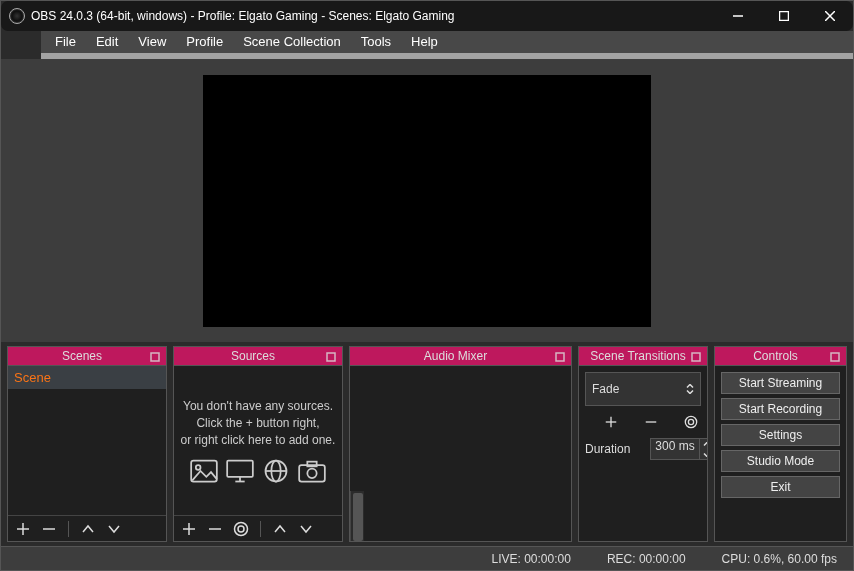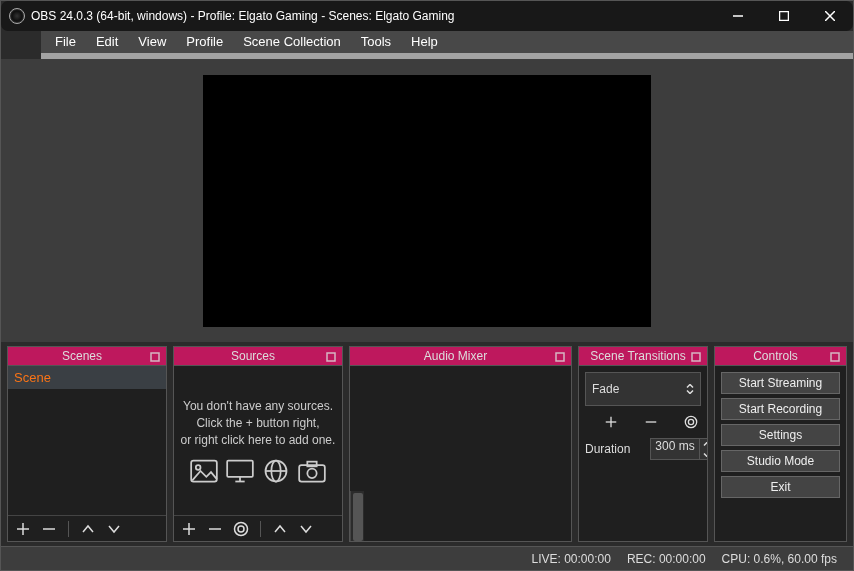--- a/index.html
+++ b/index.html
@@ -171,21 +171,21 @@
   .ctl-btn {
     height:22px; background:#444; border:1px solid #666; color:#eee;
     display:flex; align-items:center; justify-content:center; font-size:12px;
   }
   
   .statusbar {
     height: 24px;
     background:#3d3d3d;
     border-top:1px solid #555;
     display:flex; align-items:center; justify-content:flex-end;
-    gap:16px; padding:0 16px; font-size:12px; color:#ddd;
+    gap:36px; padding:0 16px; font-size:12px; color:#ddd;
   }
   svg { stroke: currentColor; fill: none; stroke-width: 1.5; }
 </style>
 </head>
 <body>
 
 <div class="window">
 
   <div class="titlebar">
     <div class="titlebar-left">

